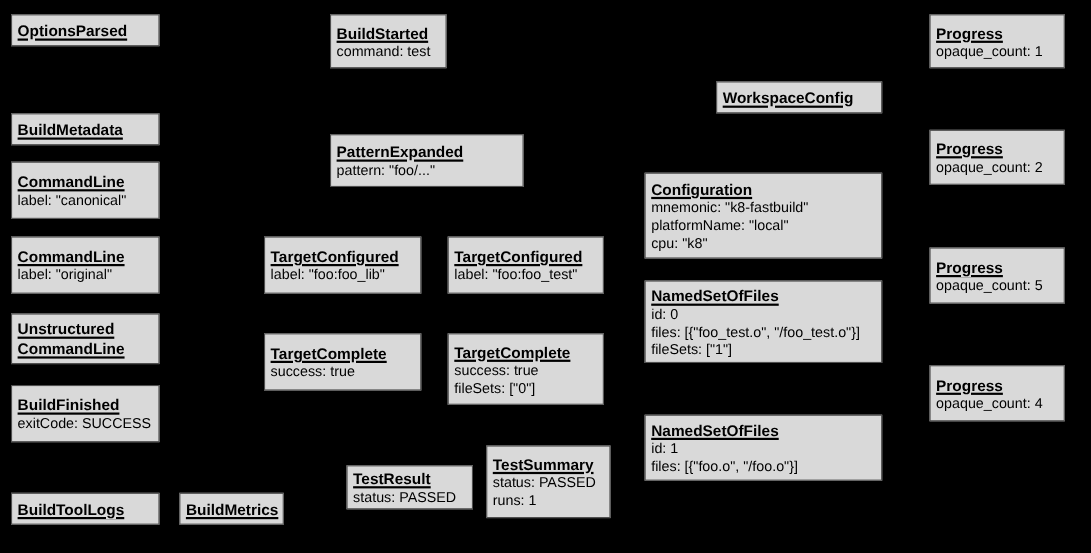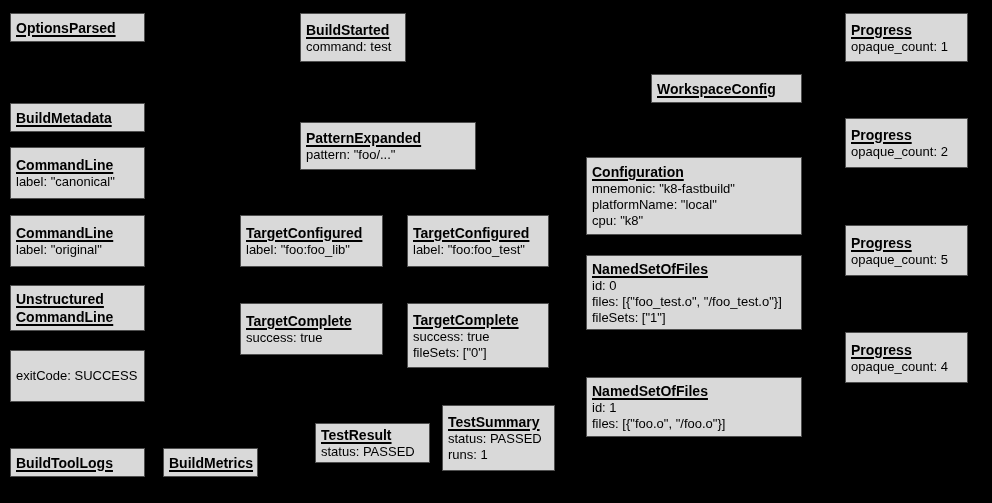--- a/index.html
+++ b/index.html
@@ -67,20 +67,21 @@
     <div class="title">CommandLine</div>
     <div class="body">label: "original"</div>
   </div>
 
   <div class="node" style="left:10px;top:285px;width:135px;height:46px">
     <div class="title">Unstructured
 CommandLine</div>
   </div>
 
   <div class="node" style="left:10px;top:350px;width:135px;height:52px">
+    <div class="title">BuildFinished</div>
     <div class="body">exitCode: SUCCESS</div>
   </div>
 
   <div class="node" style="left:10px;top:448px;width:135px;height:29px">
     <div class="title">BuildToolLogs</div>
   </div>
 
   <div class="node" style="left:163px;top:448px;width:95px;height:29px">
     <div class="title">BuildMetrics</div>
   </div>

